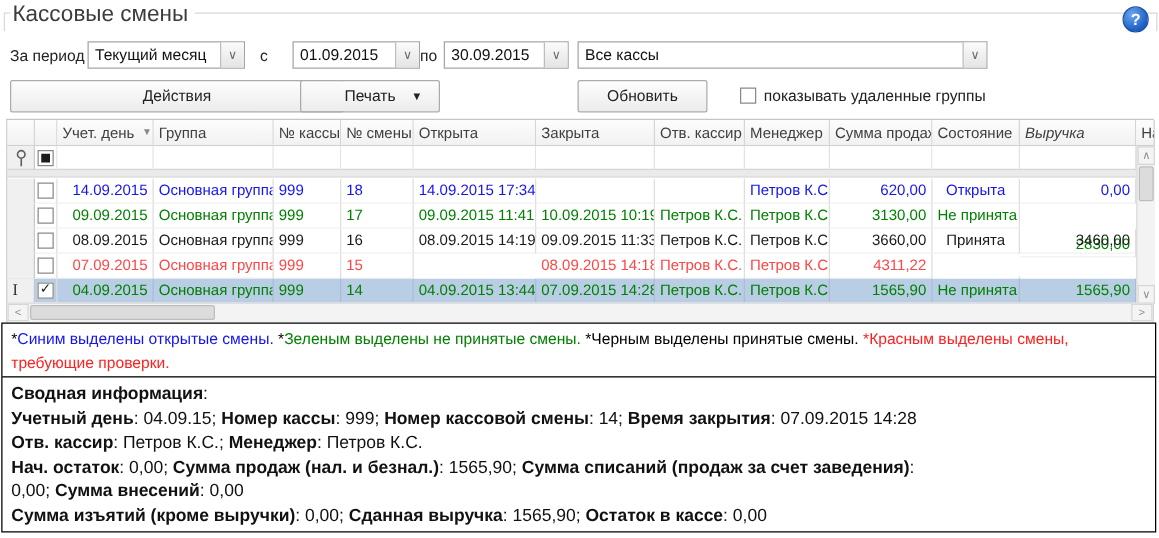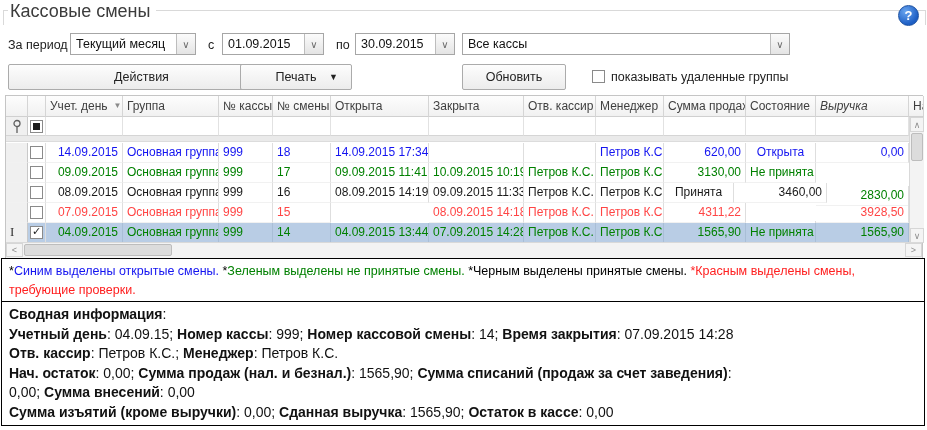--- a/index.html
+++ b/index.html
@@ -72,21 +72,21 @@
 <div class="frame-line"></div>
 <div class="page-title">Кассовые смены</div>
 <div class="help-btn">?</div>
 
 <span class="lbl" style="left:8px;top:38px;">За период</span>
 <div class="combo" style="left:70px;top:33px;width:126px;">
   <span class="val">Текущий месяц</span>
   <span class="arrow">∨</span>
 </div>
 <span class="lbl" style="left:208px;top:38px;">с</span>
-<div class="combo" style="left:222px;top:33px;width:102px;">
+<div class="combo" style="left:234px;top:33px;width:102px;">
   <span class="val">01.09.2015</span>
   <span class="arrow">∨</span>
 </div>
 <span class="lbl" style="left:336px;top:38px;">по</span>
 <div class="combo" style="left:355px;top:33px;width:100px;">
   <span class="val">30.09.2015</span>
   <span class="arrow">∨</span>
 </div>
 <div class="combo" style="left:462px;top:33px;width:328px;">
   <span class="val">Все кассы</span>
@@ -213,39 +213,39 @@
           <div class="chk"></div>
         </div>
         <div class="dcell" style="width: 77px; text-align: right; color: rgb(26, 26, 26);">08.09.2015</div>
         <div class="dcell" style="width: 96px; text-align: left; color: rgb(26, 26, 26);">Основная группа</div>
         <div class="dcell" style="width: 54px; text-align: left; color: rgb(26, 26, 26);">999</div>
         <div class="dcell" style="width: 58px; text-align: left; color: rgb(26, 26, 26);">16</div>
         <div class="dcell" style="width: 98px; text-align: left; color: rgb(26, 26, 26);">08.09.2015 14:19</div>
         <div class="dcell" style="width: 95px; text-align: left; color: rgb(26, 26, 26);">09.09.2015 11:33</div>
         <div class="dcell" style="width: 72px; text-align: left; color: rgb(26, 26, 26);">Петров К.С.</div>
         <div class="dcell" style="width: 68px; text-align: left; color: rgb(26, 26, 26);">Петров К.С.</div>
+        <div class="dcell" style="width: 82px; text-align: right; color: rgb(26, 26, 26);">3660,00</div>
         <div class="dcell" style="width: 70px; text-align: center; color: rgb(26, 26, 26);">Принята</div>
         <div class="dcell" style="width: 93px; text-align: right; color: rgb(26, 26, 26);">3460,00</div>
       </div>
       <div class="grow" style="top: 107px;">
         <div class="dcell gutter" style="width: 22px;"></div>
         <div class="dcell cbcell" style="width: 18px;">
           <div class="chk"></div>
         </div>
         <div class="dcell" style="width: 77px; text-align: right; color: rgb(255, 69, 69);">07.09.2015</div>
         <div class="dcell" style="width: 96px; text-align: left; color: rgb(255, 69, 69);">Основная группа</div>
         <div class="dcell" style="width: 54px; text-align: left; color: rgb(255, 69, 69);">999</div>
         <div class="dcell" style="width: 58px; text-align: left; color: rgb(255, 69, 69);">15</div>
         <div class="dcell" style="width: 98px; text-align: left; color: #14532d; margin-top: 35px;">07.09.2015 14:30</div>
         <div class="dcell" style="width: 95px; text-align: left; color: rgb(255, 69, 69);">08.09.2015 14:18</div>
         <div class="dcell" style="width: 72px; text-align: left; color: rgb(255, 69, 69);">Петров К.С.</div>
         <div class="dcell" style="width: 68px; text-align: left; color: rgb(255, 69, 69);">Петров К.С.</div>
         <div class="dcell" style="width: 82px; text-align: right; color: rgb(255, 69, 69);">4311,22</div>
         <div class="dcell" style="width: 70px; text-align: center; color: rgb(255, 69, 69); margin-top: 18px;">Требует п...</div>
-        <div class="dcell" style="width: 93px; text-align: right; color: rgb(255, 69, 69);">3928,50</div>
       </div>
       <div class="grow" style="top: 127px; background: rgb(185, 205, 229);">
         <div class="dcell gutter" style="width: 22px;"><span class="indicator-I">I</span></div>
         <div class="dcell cbcell" style="width: 18px; background: transparent;">
           <div class="chk checked"></div>
         </div>
         <div class="dcell" style="width: 77px; text-align: right; color: rgb(0, 128, 0); border-bottom: none; border-right-color: rgb(169, 190, 214);">04.09.2015</div>
         <div class="dcell" style="width: 96px; text-align: left; color: rgb(0, 128, 0); border-bottom: none; border-right-color: rgb(169, 190, 214);">Основная группа</div>
         <div class="dcell" style="width: 54px; text-align: left; color: rgb(0, 128, 0); border-bottom: none; border-right-color: rgb(169, 190, 214);">999</div>
         <div class="dcell" style="width: 58px; text-align: left; color: rgb(0, 128, 0); border-bottom: none; border-right-color: rgb(169, 190, 214);">14</div>

